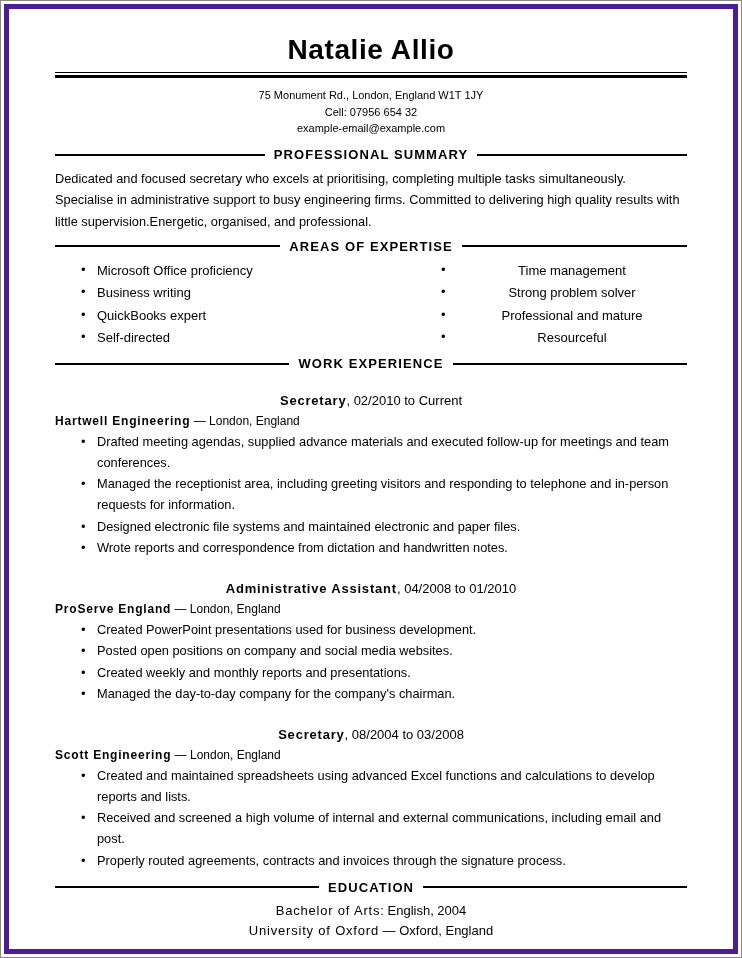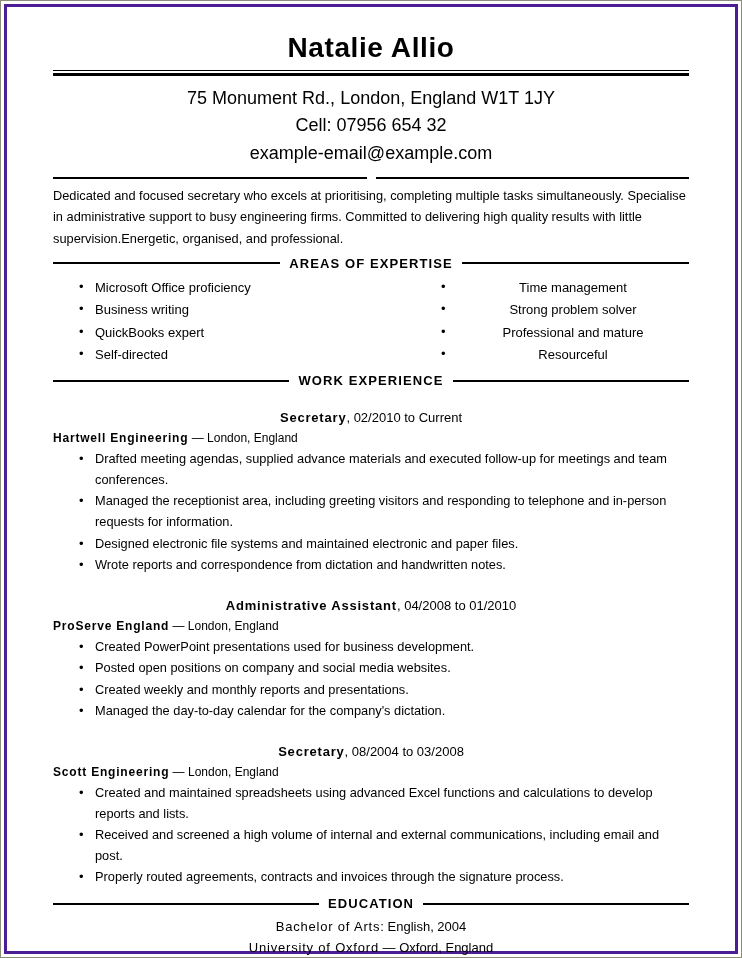--- a/index.html
+++ b/index.html
@@ -21,21 +21,21 @@
     width: 742px;
     height: 958px;
     background: #ffffff;
     border: 1px solid #8a8d78;
     padding: 3px;
     overflow: hidden;
   }
   .page-inner {
     width: 100%;
     height: 100%;
-    border: 3px solid #4c1d95;
+    border: 5px solid #4c1d95;
     background: #ffffff;
     padding: 14px 46px 0 46px;
   }
 
   
   .name {
     text-align: center;
     font-size: 28px;
     font-weight: bold;
     letter-spacing: 0.6px;
@@ -54,21 +54,21 @@
     height: 2px;
     background: #ffffff;
   }
   .double-rule .thick {
     height: 3px;
     background: #000;
   }
 
   .contact {
     text-align: center;
-    font-size: 18px;
+    font-size: 11px;
     line-height: 1.52;
     margin-bottom: 10px;
   }
   .contact div { white-space: nowrap; }
 
   
   .section-head {
     display: flex;
     align-items: center;
     gap: 9px;
@@ -207,20 +207,21 @@
     </div>
 
     <div class="contact">
       <div>75 Monument Rd., London, England W1T 1JY</div>
       <div>Cell: 07956 654 32</div>
       <div>example-email@example.com</div>
     </div>
 
     <div class="section-head">
       <span class="rule"></span>
+      <span class="label">PROFESSIONAL SUMMARY</span>
       <span class="rule"></span>
     </div>
     <div class="summary">Dedicated and focused secretary who excels at prioritising, completing multiple tasks simultaneously. Specialise in administrative support to busy engineering firms. Committed to delivering high quality results with little supervision.Energetic, organised, and professional.</div>
 
     <div class="section-head">
       <span class="rule"></span>
       <span class="label">AREAS OF EXPERTISE</span>
       <span class="rule"></span>
     </div>
     <div class="expertise">
@@ -258,21 +259,21 @@
             <li>Wrote reports and correspondence from dictation and handwritten notes.</li>
           </ul>
         </div>
         <div class="job">
           <div class="job-title"><span class="role">Administrative Assistant</span><span class="dates">, 04/2008 to 01/2010</span></div>
           <div class="job-org"><span class="company">ProServe England</span><span class="sep"> — </span><span class="location">London, England</span></div>
           <ul class="duties">
             <li>Created PowerPoint presentations used for business development.</li>
             <li>Posted open positions on company and social media websites.</li>
             <li>Created weekly and monthly reports and presentations.</li>
-            <li>Managed the day-to-day calendar for the company's dictation.</li>
+            <li>Managed the day-to-day company for the company's chairman.</li>
           </ul>
         </div>
         <div class="job">
           <div class="job-title"><span class="role">Secretary</span><span class="dates">, 08/2004 to 03/2008</span></div>
           <div class="job-org"><span class="company">Scott Engineering</span><span class="sep"> — </span><span class="location">London, England</span></div>
           <ul class="duties">
             <li>Created and maintained spreadsheets using advanced Excel functions and calculations to develop reports and lists.</li>
             <li>Received and screened a high volume of internal and external communications, including email and post.</li>
             <li>Properly routed agreements, contracts and invoices through the signature process.</li>
           </ul>

